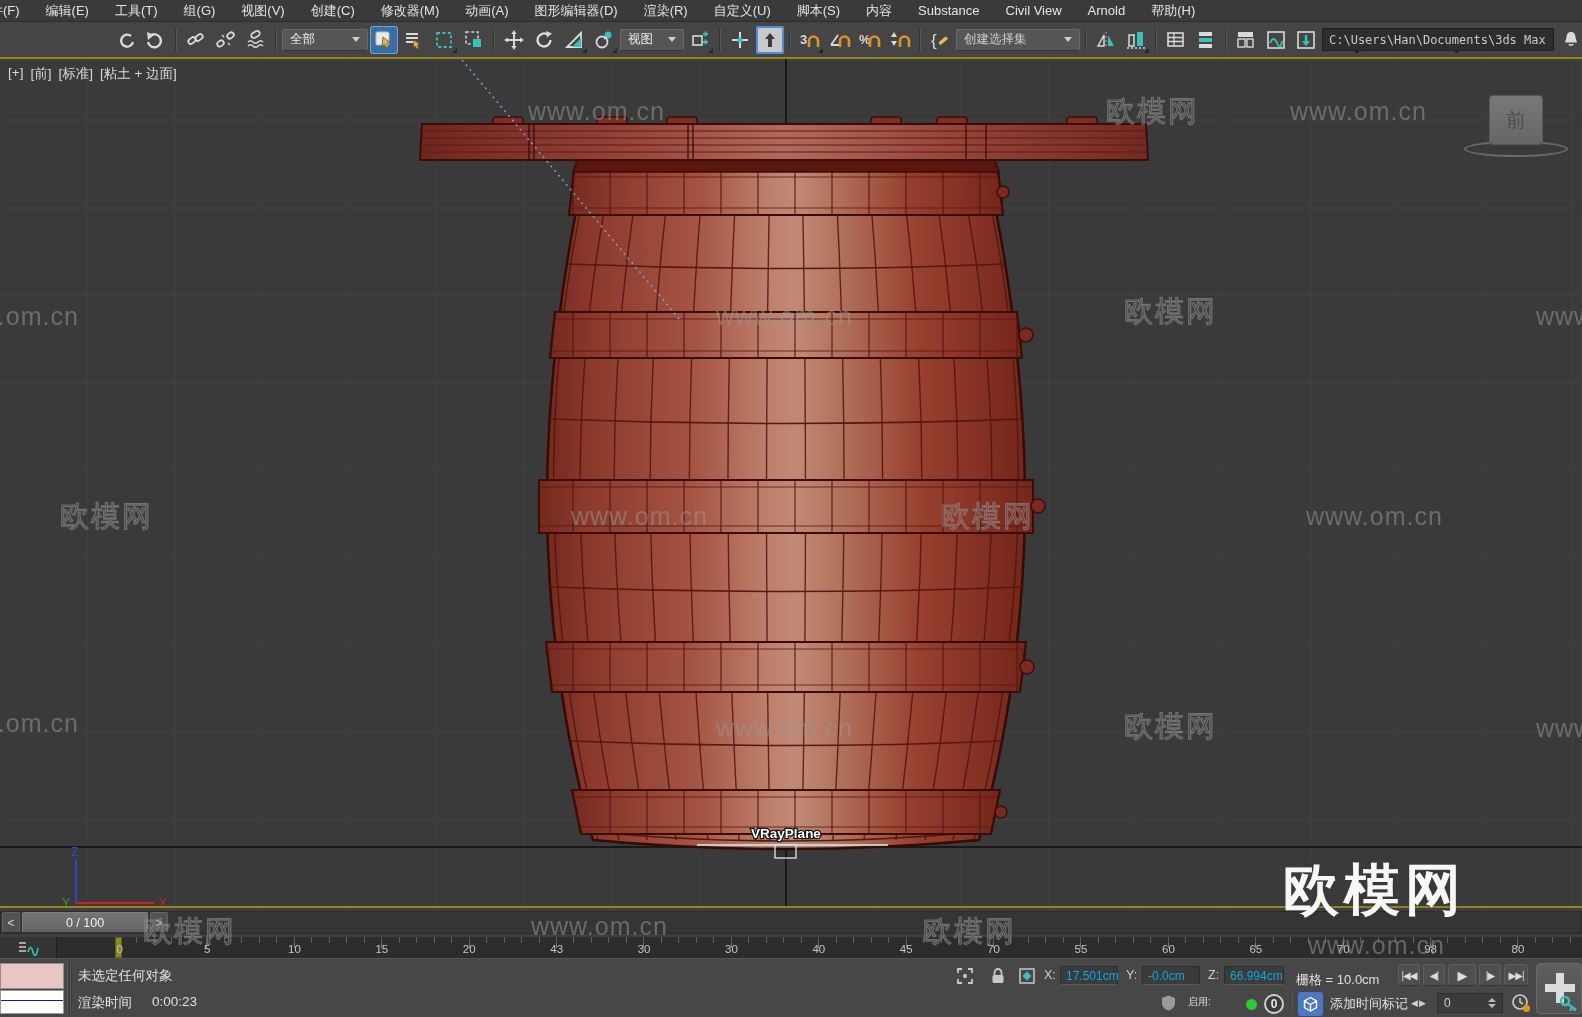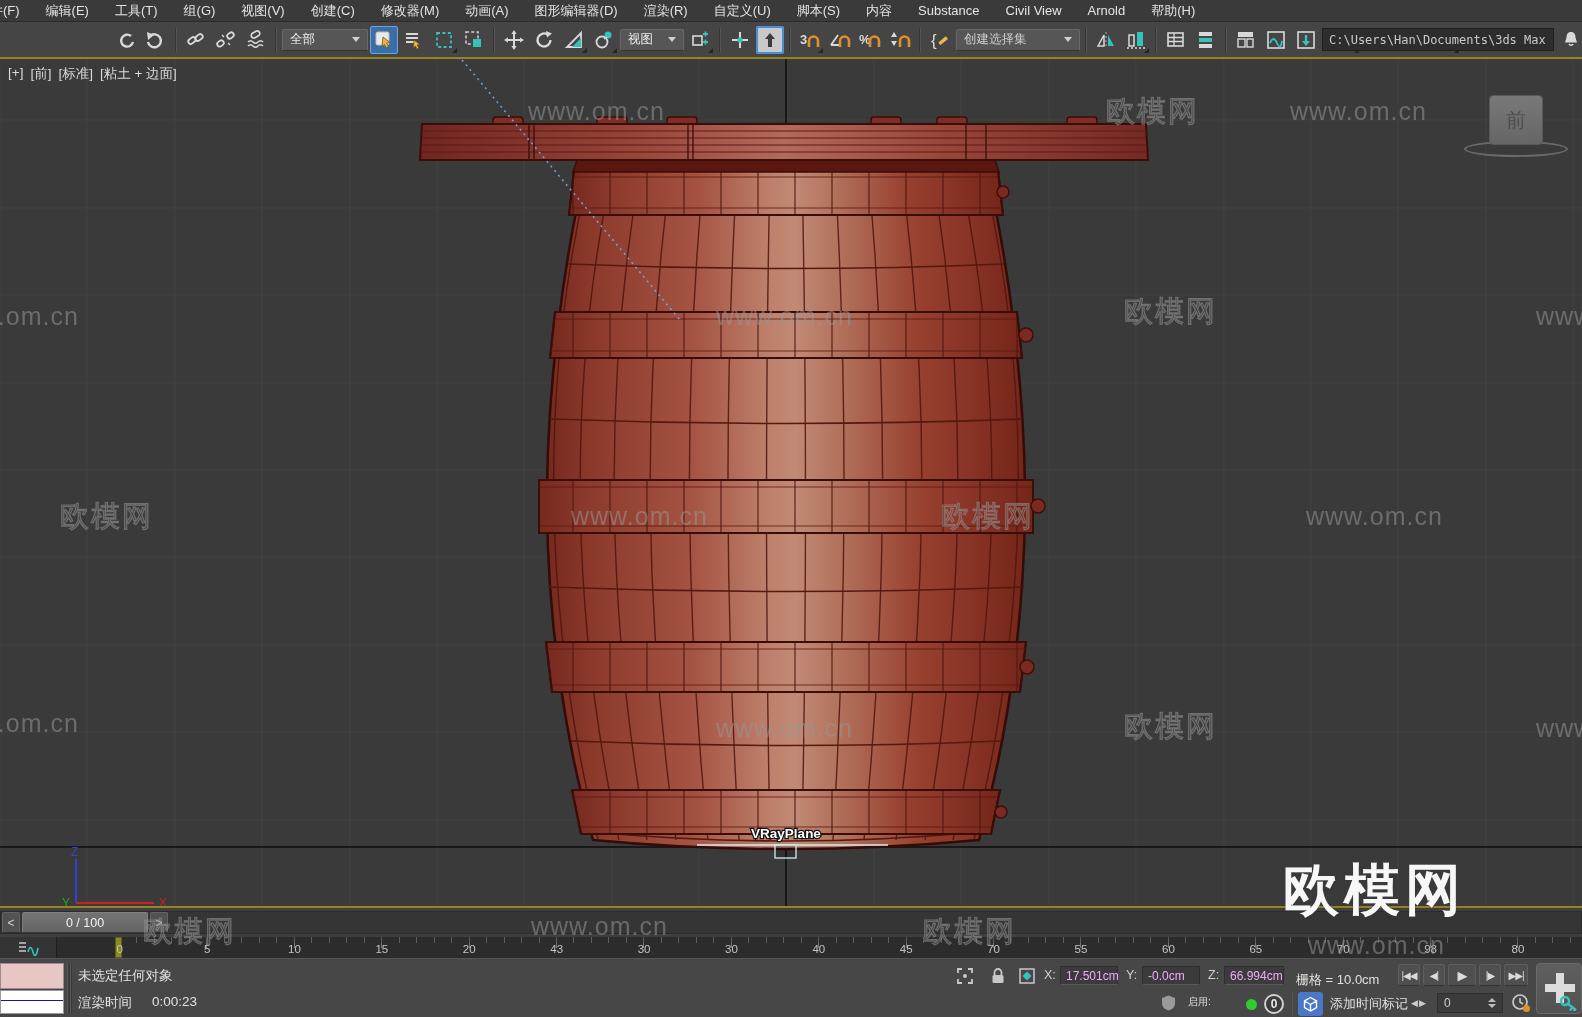--- a/index.html
+++ b/index.html
@@ -95,21 +95,21 @@
   .sb-abs { position:absolute; white-space:nowrap; }
   .listener-pink { position:absolute; left:0; top:4px; width:64px; height:26px;
     background:#e7c6c5; border:1px solid #9a8c8c; }
   .listener-white { position:absolute; left:0; top:31px; width:64px; height:24px;
     background:#ffffff; border:1px solid #9a9a9a; }
   .listener-white::after { content:""; position:absolute; left:0; right:0; top:9px;
     border-top:1.5px solid #1111cc; }
   .splitter { position:absolute; left:67px; top:4px; width:5px; height:51px;
     background:repeating-linear-gradient(90deg,#5a5a5a 0 1px,#3a3a3a 1px 3px); }
   .field { position:absolute; height:19px; background:#3b3b3b; border:1px solid #2e2e2e;
-    border-bottom-color:#585858; color:#f0abfc; font-size:12px;
+    border-bottom-color:#585858; color:#0ea5e9; font-size:12px;
     display:flex; align-items:center; padding:8px 5px; }
   .sb-sep { position:absolute; width:1px; height:24px; background:#3a3a3a; border-right:1px solid #565656; }
   .pb-btn { position:absolute; top:5px; height:22px; background:#4f4f4f; border:1px solid #5e5e5e;
     border-bottom-color:#333; border-radius:3px; color:#dcdcdc;
     display:flex; align-items:center; justify-content:center; font-size:10px; letter-spacing:-1px; }
   .iconbtn { position:absolute; display:flex; align-items:center; justify-content:center; }
   .cubebtn { background:#4a78c8; border-radius:3px; }
   .zero-badge { position:absolute; width:20px; height:20px; border:2px solid #cfcfcf; border-radius:50%;
     color:#e8e8e8; font-size:12px; font-weight:bold; display:flex; align-items:center; justify-content:center;
     background:#3c3c3c; }

